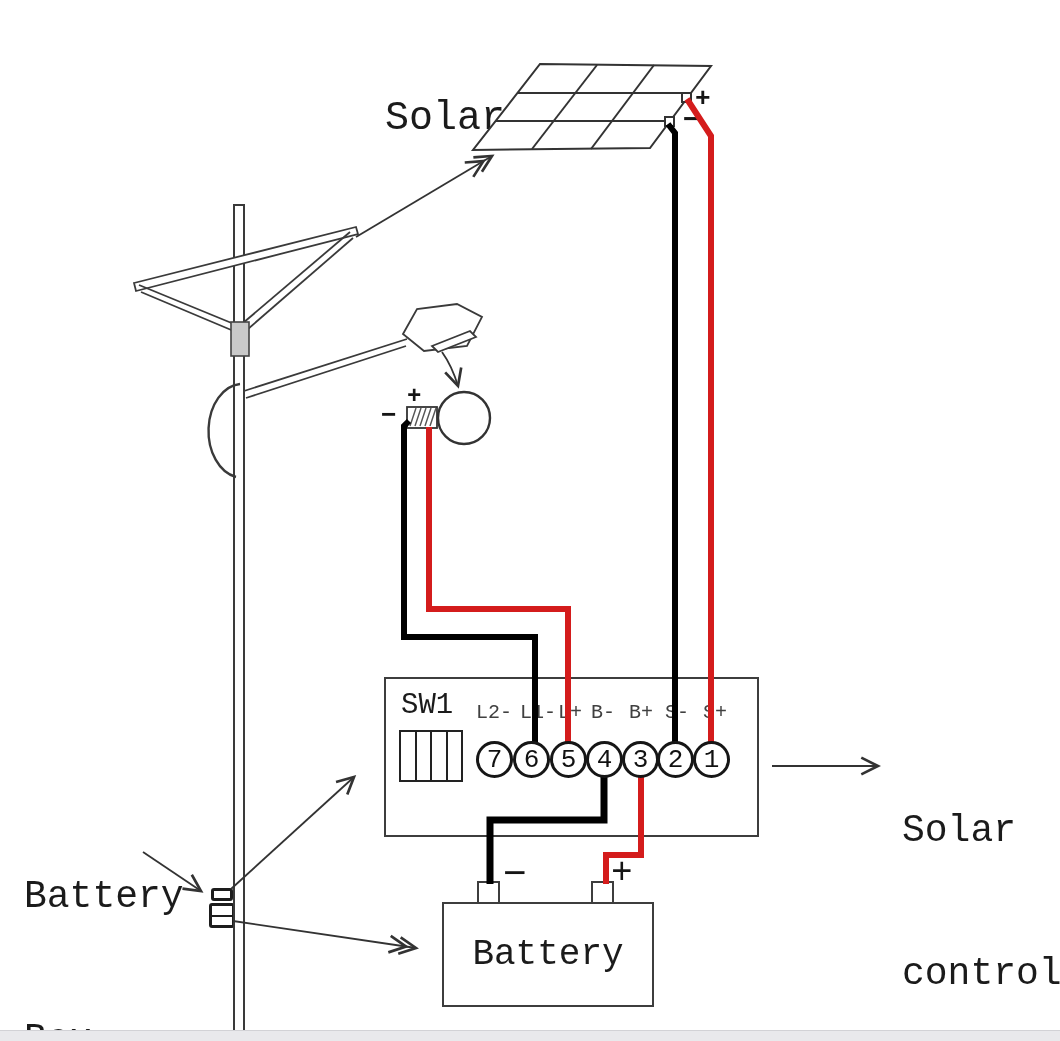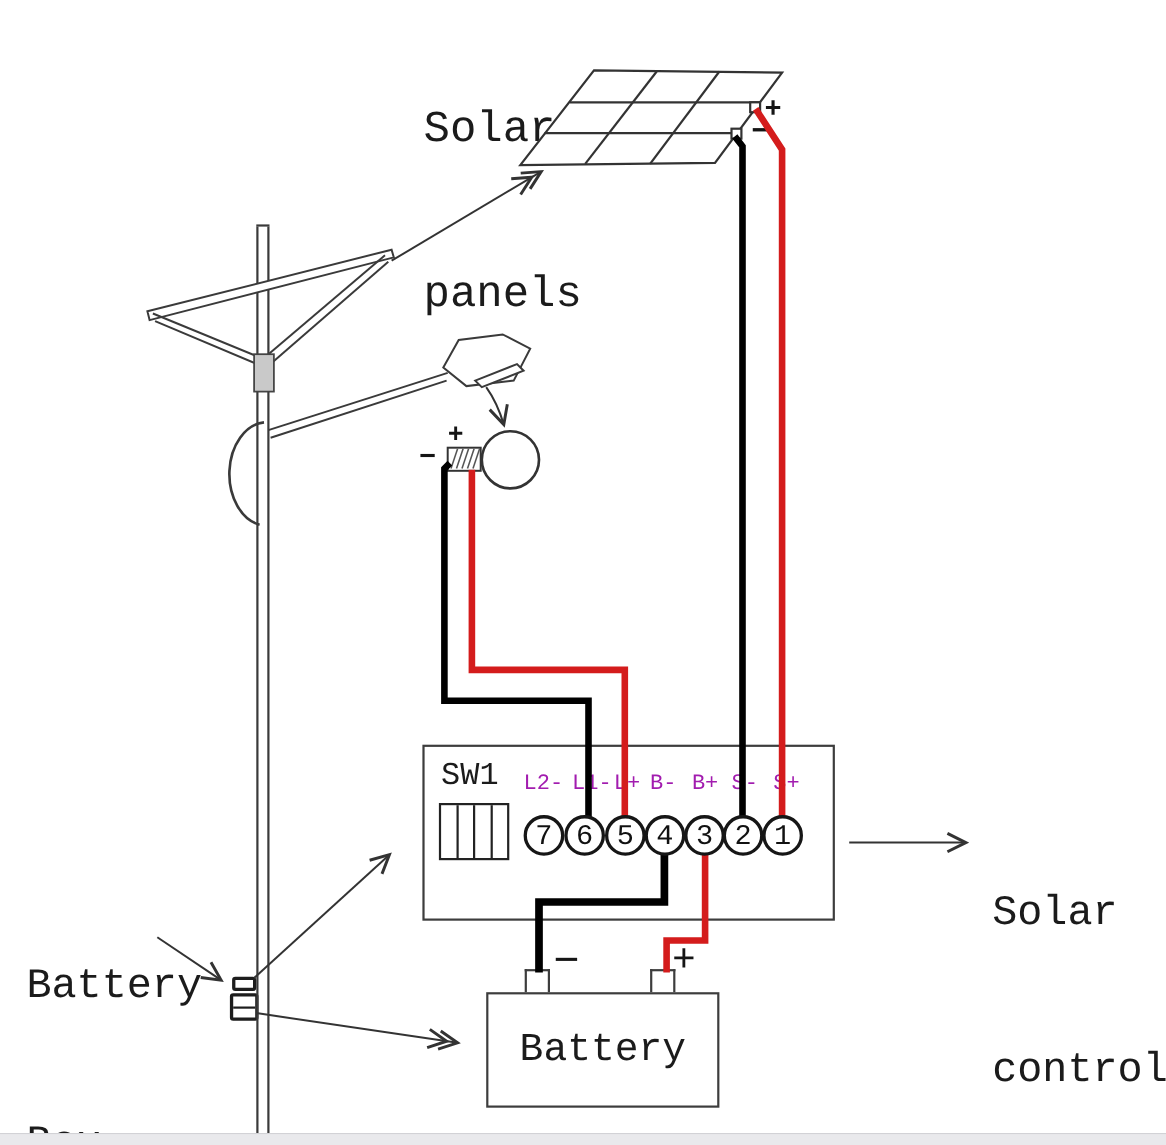--- a/index.html
+++ b/index.html
@@ -3,21 +3,21 @@
 <meta charset="utf-8">
 <style>
   html,body{margin:0;padding:0;}
   body{width:1060px;height:1041px;overflow:hidden;background:#ffffff;position:relative;
        font-family:"Liberation Mono","DejaVu Sans Mono",monospace;}
   #canvas{position:absolute;left:0;top:0;width:880px;height:1041px;}
   .lbl{position:absolute;color:#1b1b1b;white-space:pre;z-index:1;line-height:1.25;}
   .sign{position:absolute;color:#151515;z-index:1;font-weight:bold;}
   .box{position:absolute;box-sizing:border-box;background:#ffffff;z-index:1;}
   #svg-layer{position:absolute;left:0;top:0;z-index:2;pointer-events:none;}
-  .tlabel{position:absolute;top:701px;width:50px;text-align:center;font-size:20px;color:#a21caf;z-index:1;}
+  .tlabel{position:absolute;top:701px;width:50px;text-align:center;font-size:20px;color:#404040;z-index:1;}
   .tcircle{position:absolute;top:741px;width:37px;height:37px;box-sizing:border-box;
            border:3px solid #161616;border-radius:50%;background:#fff;display:flex;
            align-items:center;justify-content:center;font-size:26px;color:#111;z-index:3;}
   .ctrl-box{left:384px;top:677px;width:375px;height:160px;border:2.5px solid #3d3d3d;}
   .dip{left:399px;top:730px;width:64px;height:52px;border:2.5px solid #222;display:flex;}
   .dip div{flex:1;border-right:2.5px solid #222;}
   .dip div:last-child{border-right:none;}
   .bat-body{left:442px;top:902px;width:212px;height:105px;border:2.5px solid #3d3d3d;
             display:flex;align-items:center;justify-content:center;}
   .bat-tab{width:23px;height:22px;top:881px;border:2.5px solid #3d3d3d;border-bottom:none;}
@@ -30,21 +30,20 @@
   .footer-strip{position:absolute;left:0;top:1030px;width:1060px;height:11px;
                 background:#e9e9ec;border-top:1px solid #d2d2d6;z-index:4;}
 </style>
 </head>
 <body>
 
 <div id="canvas">
 
   <div class="lbl" style="left:385px;top:-6px;font-size:40px;">
     <div>Solar</div>
-    <div>panels</div>
   </div>
 
   <div class="lbl" style="left:24px;top:778px;font-size:38px;">
     <div>Battery</div>
     <div>Box</div>
   </div>
 
   <div class="lbl" style="left:902px;top:712px;font-size:38px;">
     <div>Solar</div>
     <div>controller</div>

